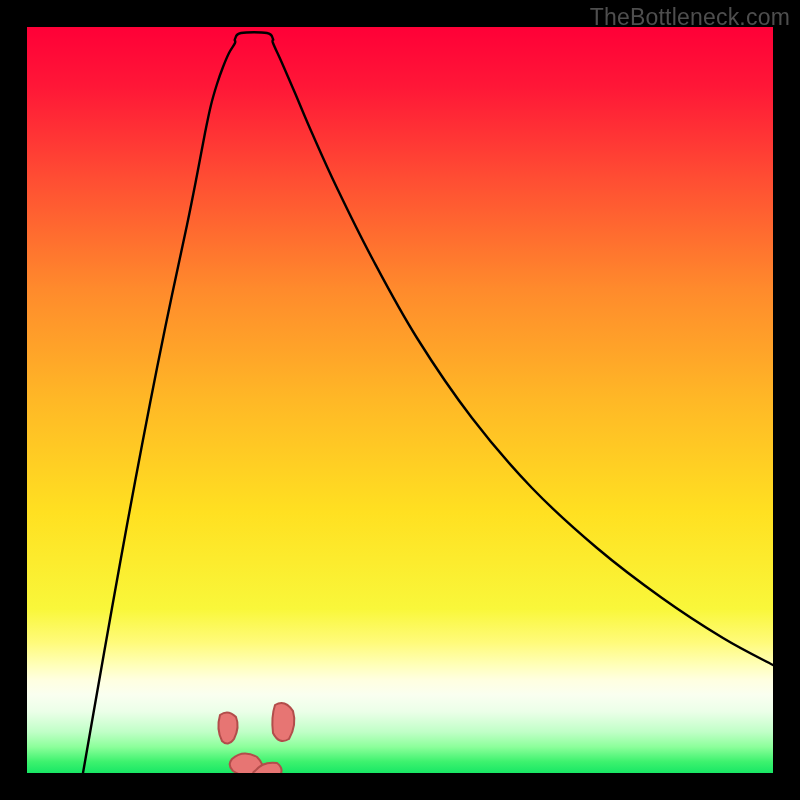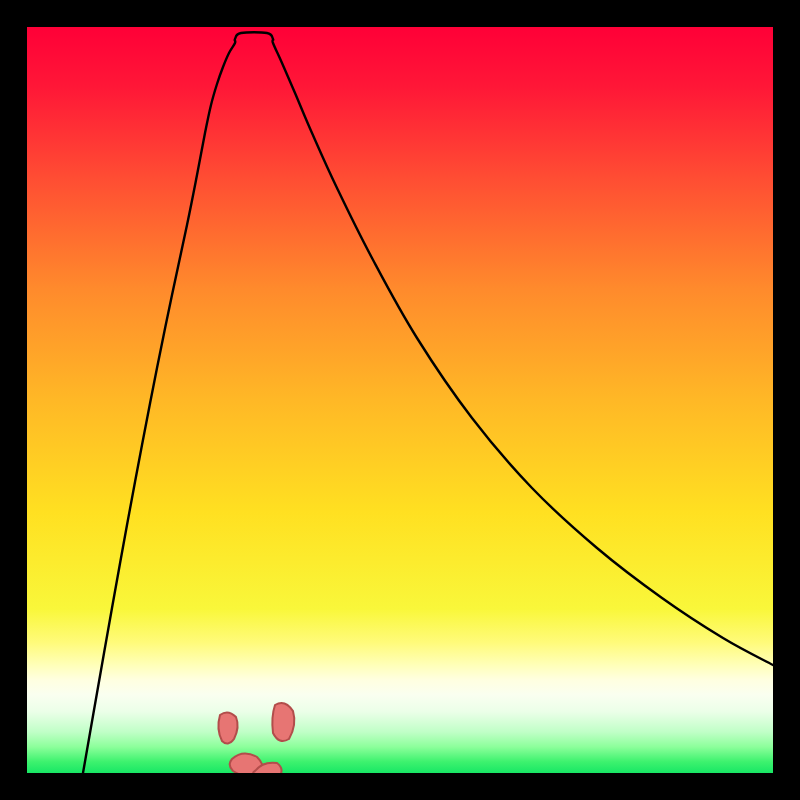--- a/index.html
+++ b/index.html
@@ -75,13 +75,14 @@
       <path fill="none" d="M 56 746 C 58.52 731.6, 64.78 695.7, 70 666 C 75.22 636.3, 79.6 611.24, 85 581 C 90.4 550.76, 94.6 527.34, 100 498 C 105.4 468.66, 109.6 446.26, 115 418 C 120.4 389.74, 124.6 368, 130 341 C 135.4 314, 139.6 293.74, 145 268 C 150.4 242.26, 155.5 219.6, 160 198 C 164.5 176.4, 166.76 164.56, 170 148 C 173.24 131.44, 175.48 118.6, 178 106 C 180.52 93.4, 181.84 86.82, 184 78 C 186.16 69.18, 187.84 63.84, 190 57 C 192.16 50.16, 193.84 45.58, 196 40 C 198.16 34.42, 199.84 30.32, 202 26 C 204.16 21.68, 206.92 18.52, 208 16 C 209.08 13.48, 206.92 13.8, 208 12 C 209.08 10.2, 208.24 7.08, 214 6 C 219.76 4.92, 234.24 4.92, 240 6 C 245.76 7.08, 244.92 10.2, 246 12 C 247.08 13.8, 244.38 11.68, 246 16 C 247.62 20.32, 251.04 27, 255 36 C 258.96 45, 262.6 53.4, 268 66 C 273.4 78.6, 277.44 88.9, 285 106 C 292.56 123.1, 299.2 138.5, 310 161 C 320.8 183.5, 330.6 204, 345 231 C 359.4 258, 372 282.2, 390 311 C 408 339.8, 424.3 364, 445 391 C 465.7 418, 482.5 437.6, 505 461 C 527.5 484.4, 546.6 501.2, 570 521 C 593.4 540.8, 612.32 554.8, 635 571 C 657.68 587.2, 676.02 598.94, 696 611 C 715.98 623.06, 737 633.14, 746 638" stroke="#000000" stroke-width="2.4" stroke-linecap="round"></path>
       <g>
           <path d="M193,688 Q201,682 209,690 Q213,700 207,712 Q201,720 195,714 Q189,702 193,688 Z" fill="#e77573" stroke="#b24d4b" stroke-width="2" stroke-linejoin="round"></path>
           <path d="M205,732 Q216,722 230,730 Q240,740 232,747 Q218,752 206,744 Q200,738 205,732 Z" fill="#e77573" stroke="#b24d4b" stroke-width="2" stroke-linejoin="round"></path>
           <path d="M228,744 Q236,734 250,736 Q258,742 252,750 Q240,754 228,750 Q224,746 228,744 Z" fill="#e77573" stroke="#b24d4b" stroke-width="2" stroke-linejoin="round"></path>
           <path d="M248,678 Q258,672 266,684 Q270,698 262,712 Q252,718 246,706 Q244,690 248,678 Z" fill="#e77573" stroke="#b24d4b" stroke-width="2" stroke-linejoin="round"></path>
         </g>
     </svg>
   </div>
 
+  <div class="watermark">TheBottleneck.com</div>
 </div>
 
 </body></html>

